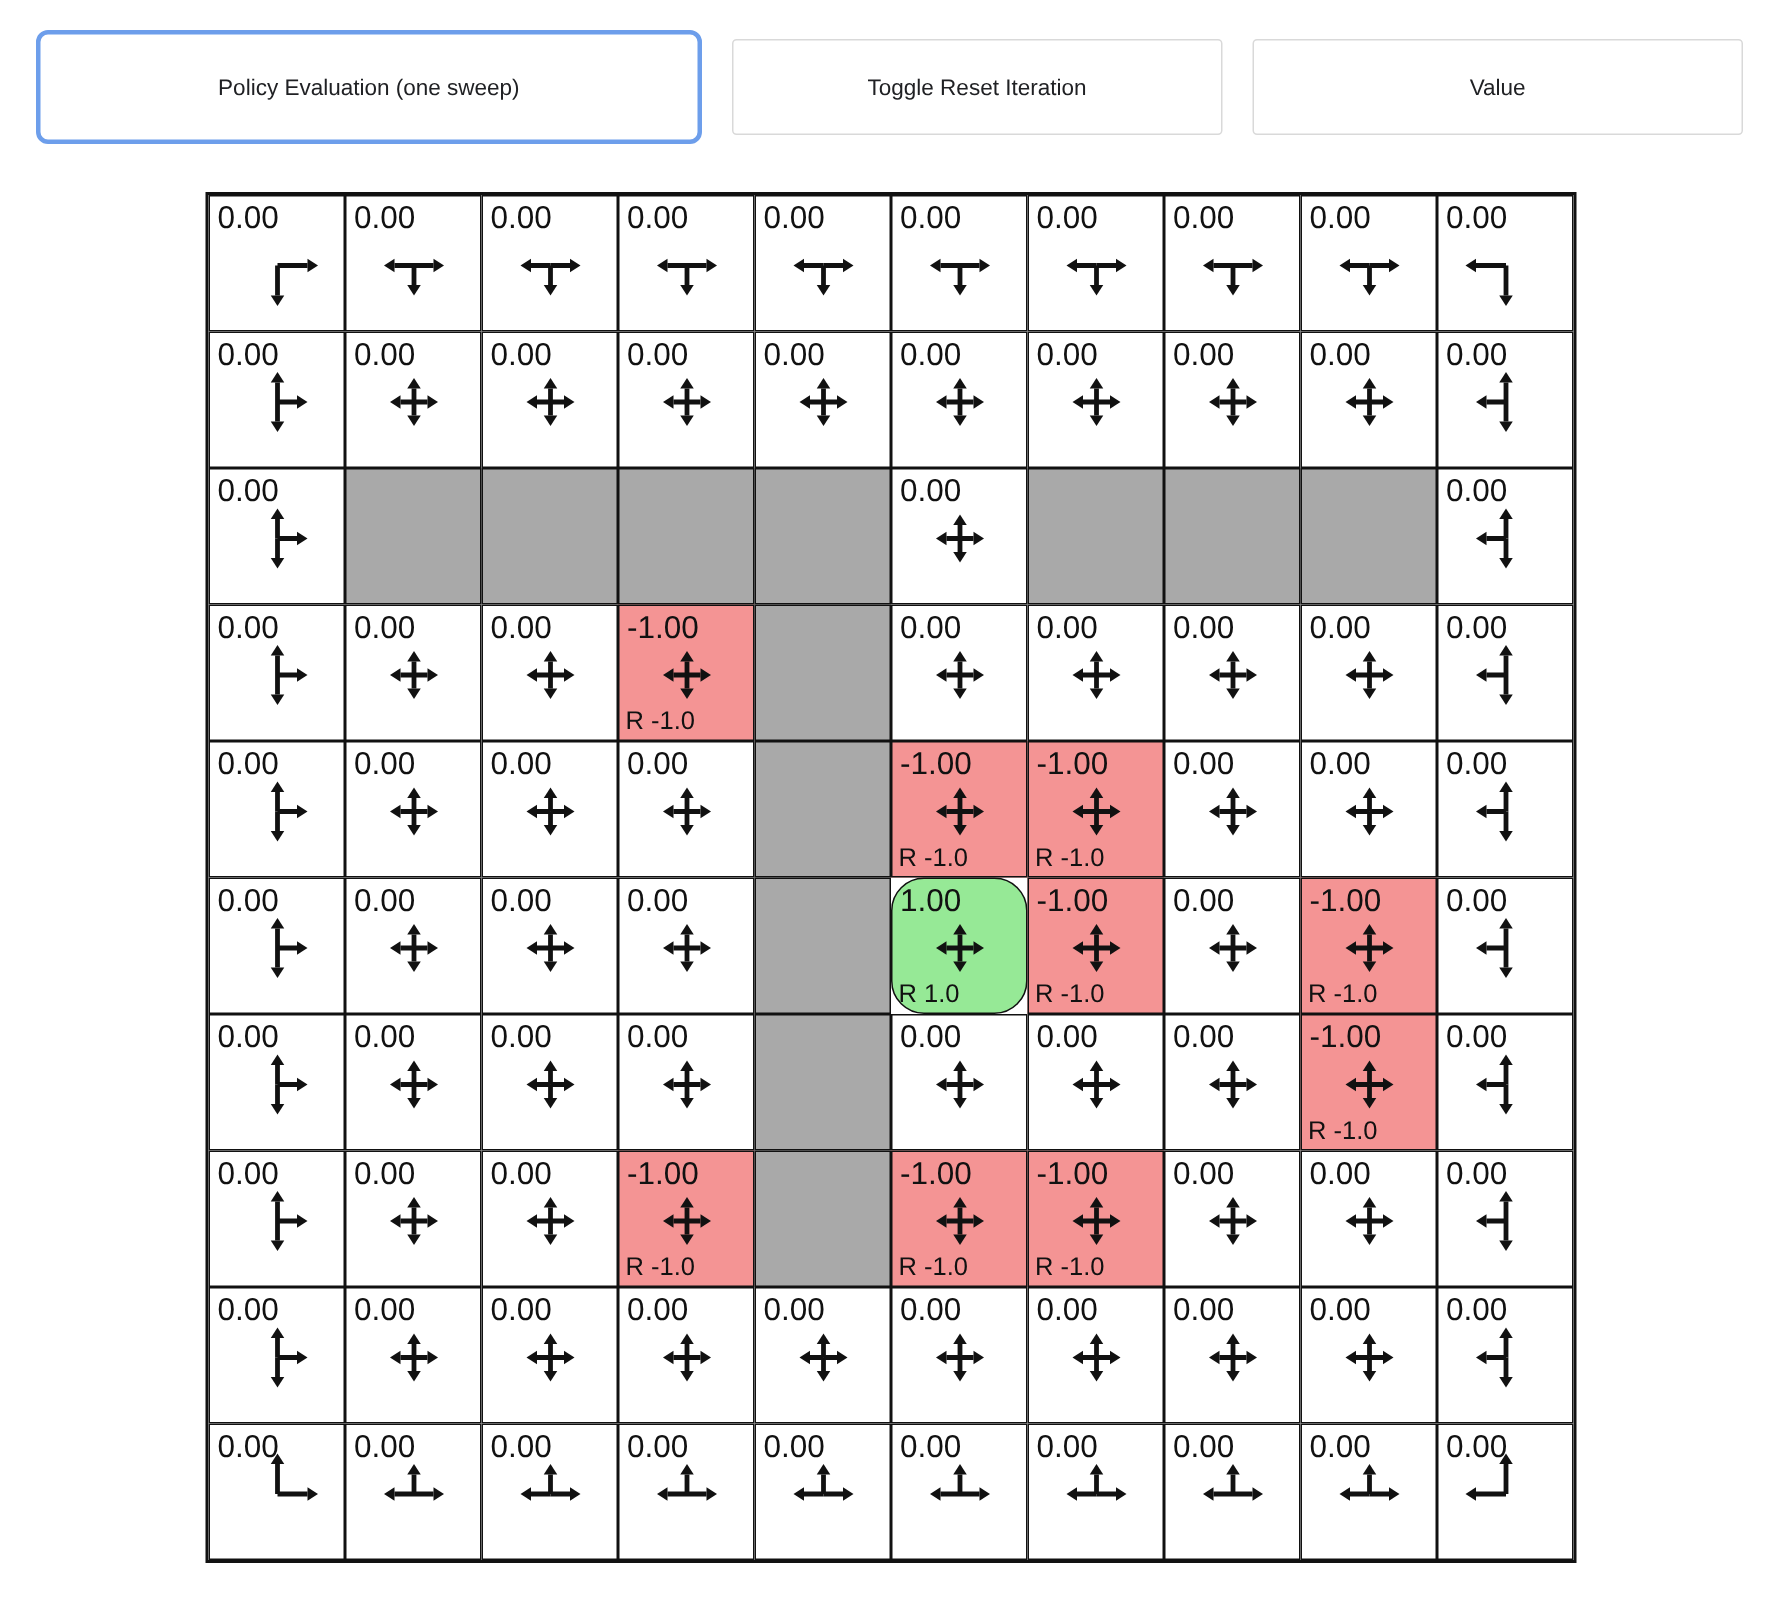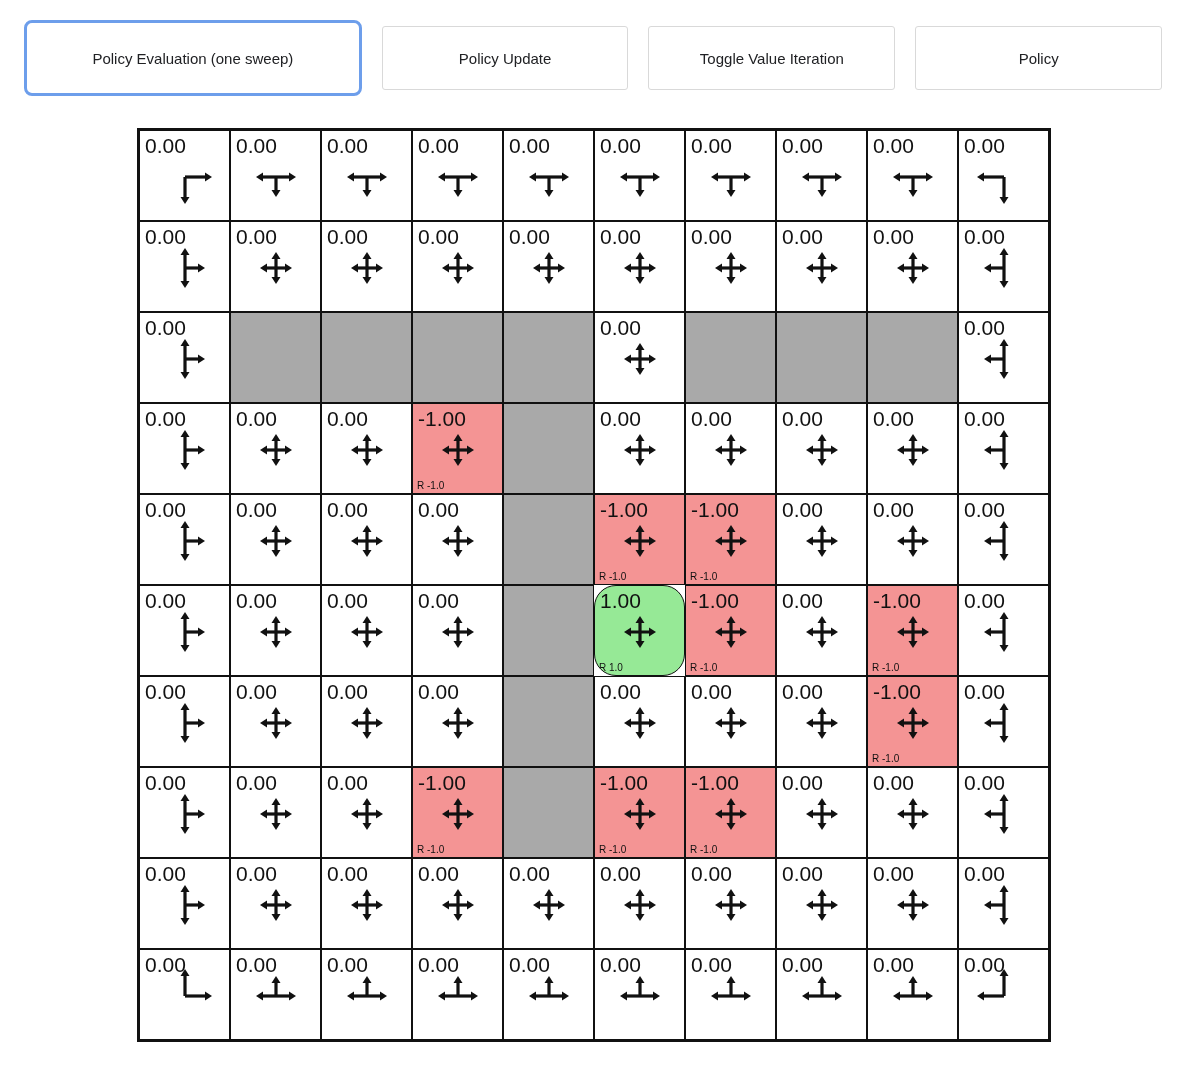--- a/index.html
+++ b/index.html
@@ -45,42 +45,39 @@
   }
   .cell.wall{background:var(--wall);}
   .cell.neg{background:var(--neg);}
   .cell.pos{background:var(--pos);border-radius:22px;}
   .cell .val{
     position:absolute; top:3px; left:5px;
     font-size:21px; color:#111; letter-spacing:0px;
   }
   .cell .rew{
     position:absolute; bottom:2px; left:4px;
-    font-size:10px; color:#111;
+    font-size:17px; color:#111;
   }
   .cell svg{
     position:absolute; left:50%; top:46px;
     transform:translate(-50%,-50%);
   }
 </style>
 </head>
 <body>
 
 <div class="toolbar">
   <div class="btn-wrap focused">
     <button class="btn">Policy Evaluation (one sweep)</button>
   </div>
   <div class="btn-wrap">
-    <button class="btn">Policy Update</button>
+    <button class="btn">Toggle Reset Iteration</button>
   </div>
   <div class="btn-wrap">
-    <button class="btn">Toggle Value Iteration</button>
-  </div>
-  <div class="btn-wrap">
-    <button class="btn">Policy</button>
+    <button class="btn">Value</button>
   </div>
 </div>
 
 <div class="grid" id="grid">
     <div class="cell ">
       <div class="val">0.00</div>
       <svg width="64" height="64" viewBox="0 0 64 64">
         <line x1="32" y1="32" x2="32" y2="52" stroke="#111" stroke-width="3.2"></line>
         <polygon points="32,59 27.5,52 36.5,52" fill="#111"></polygon>
         <line x1="32" y1="32" x2="52" y2="32" stroke="#111" stroke-width="3.2"></line>

